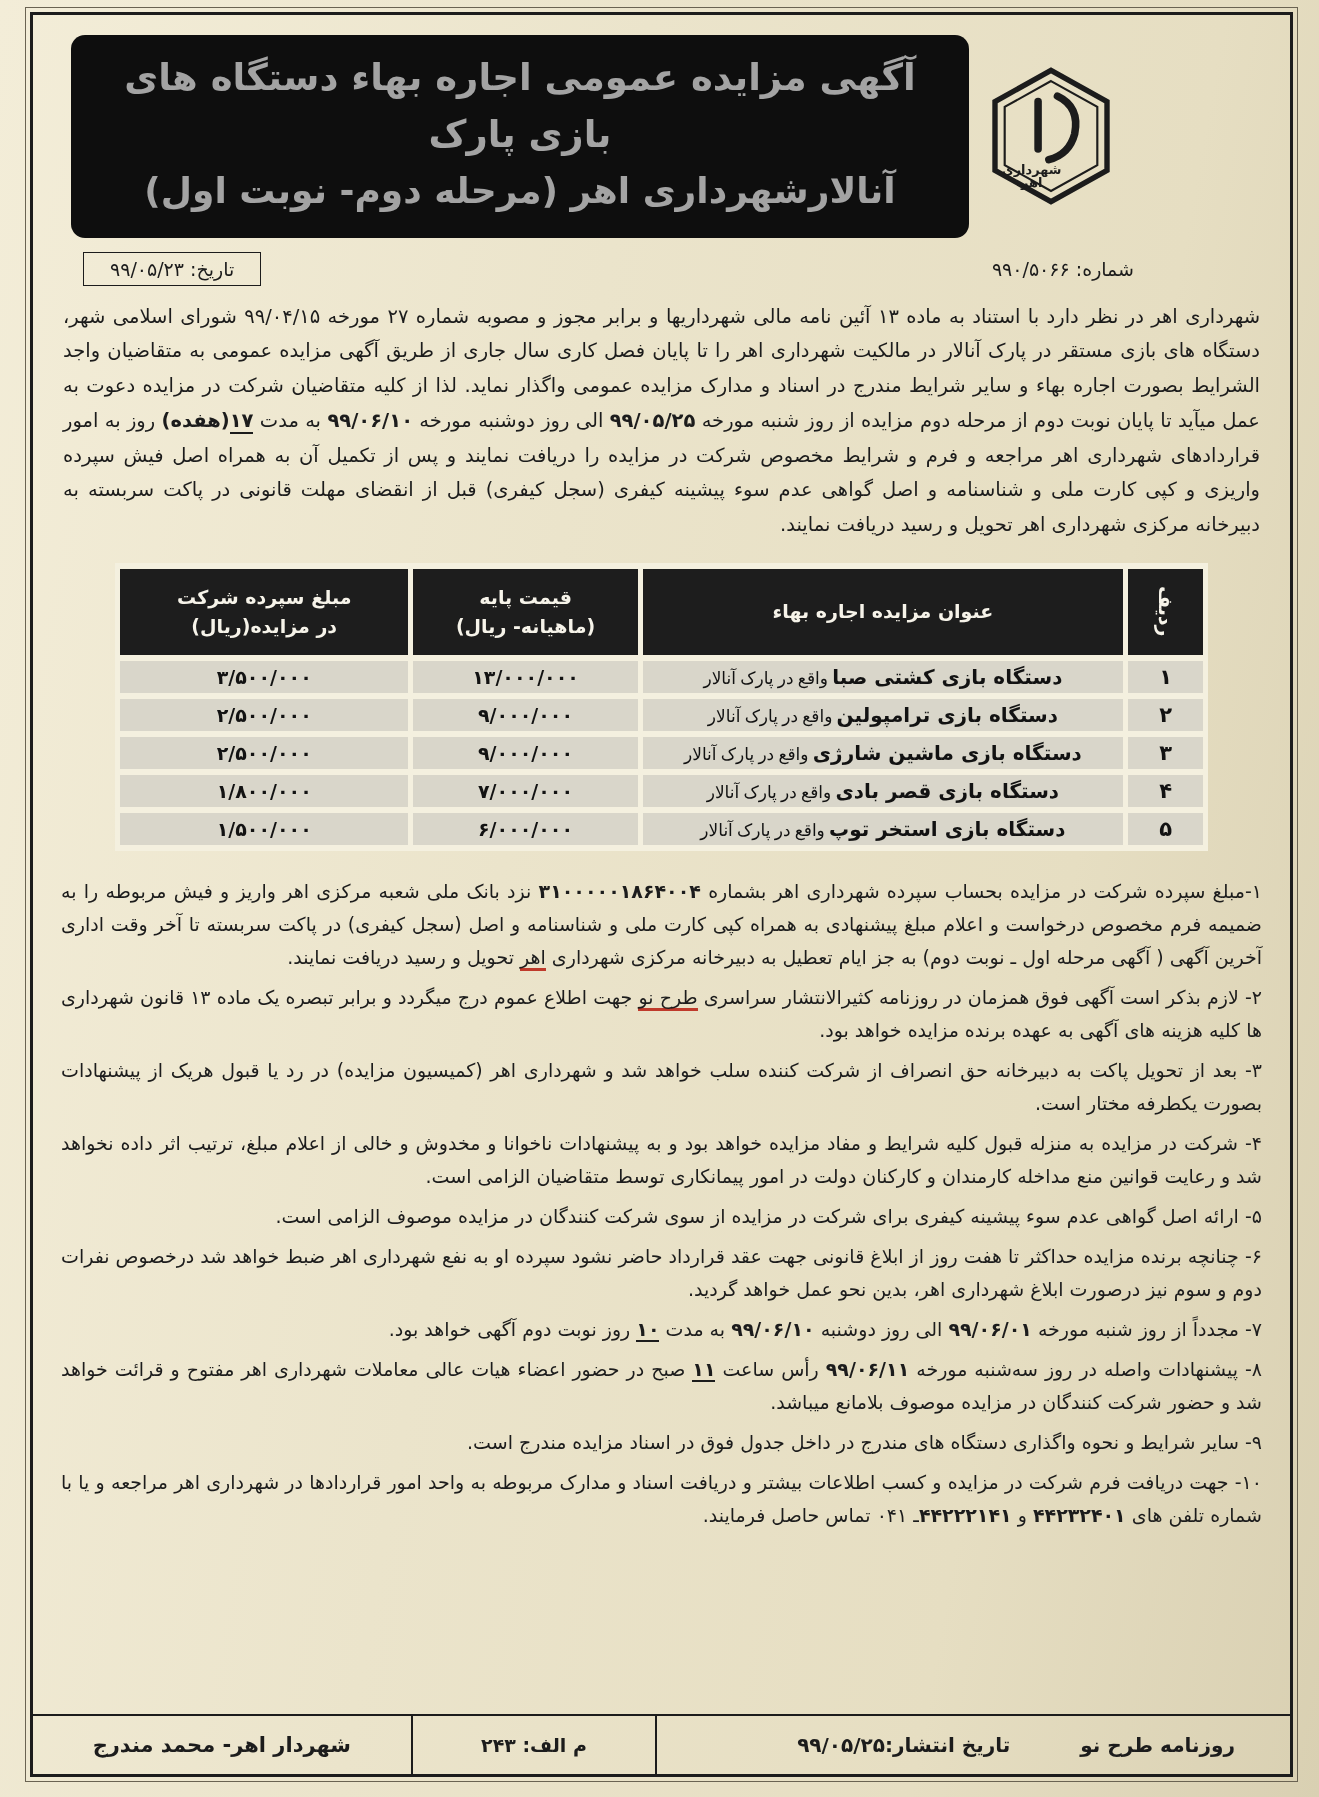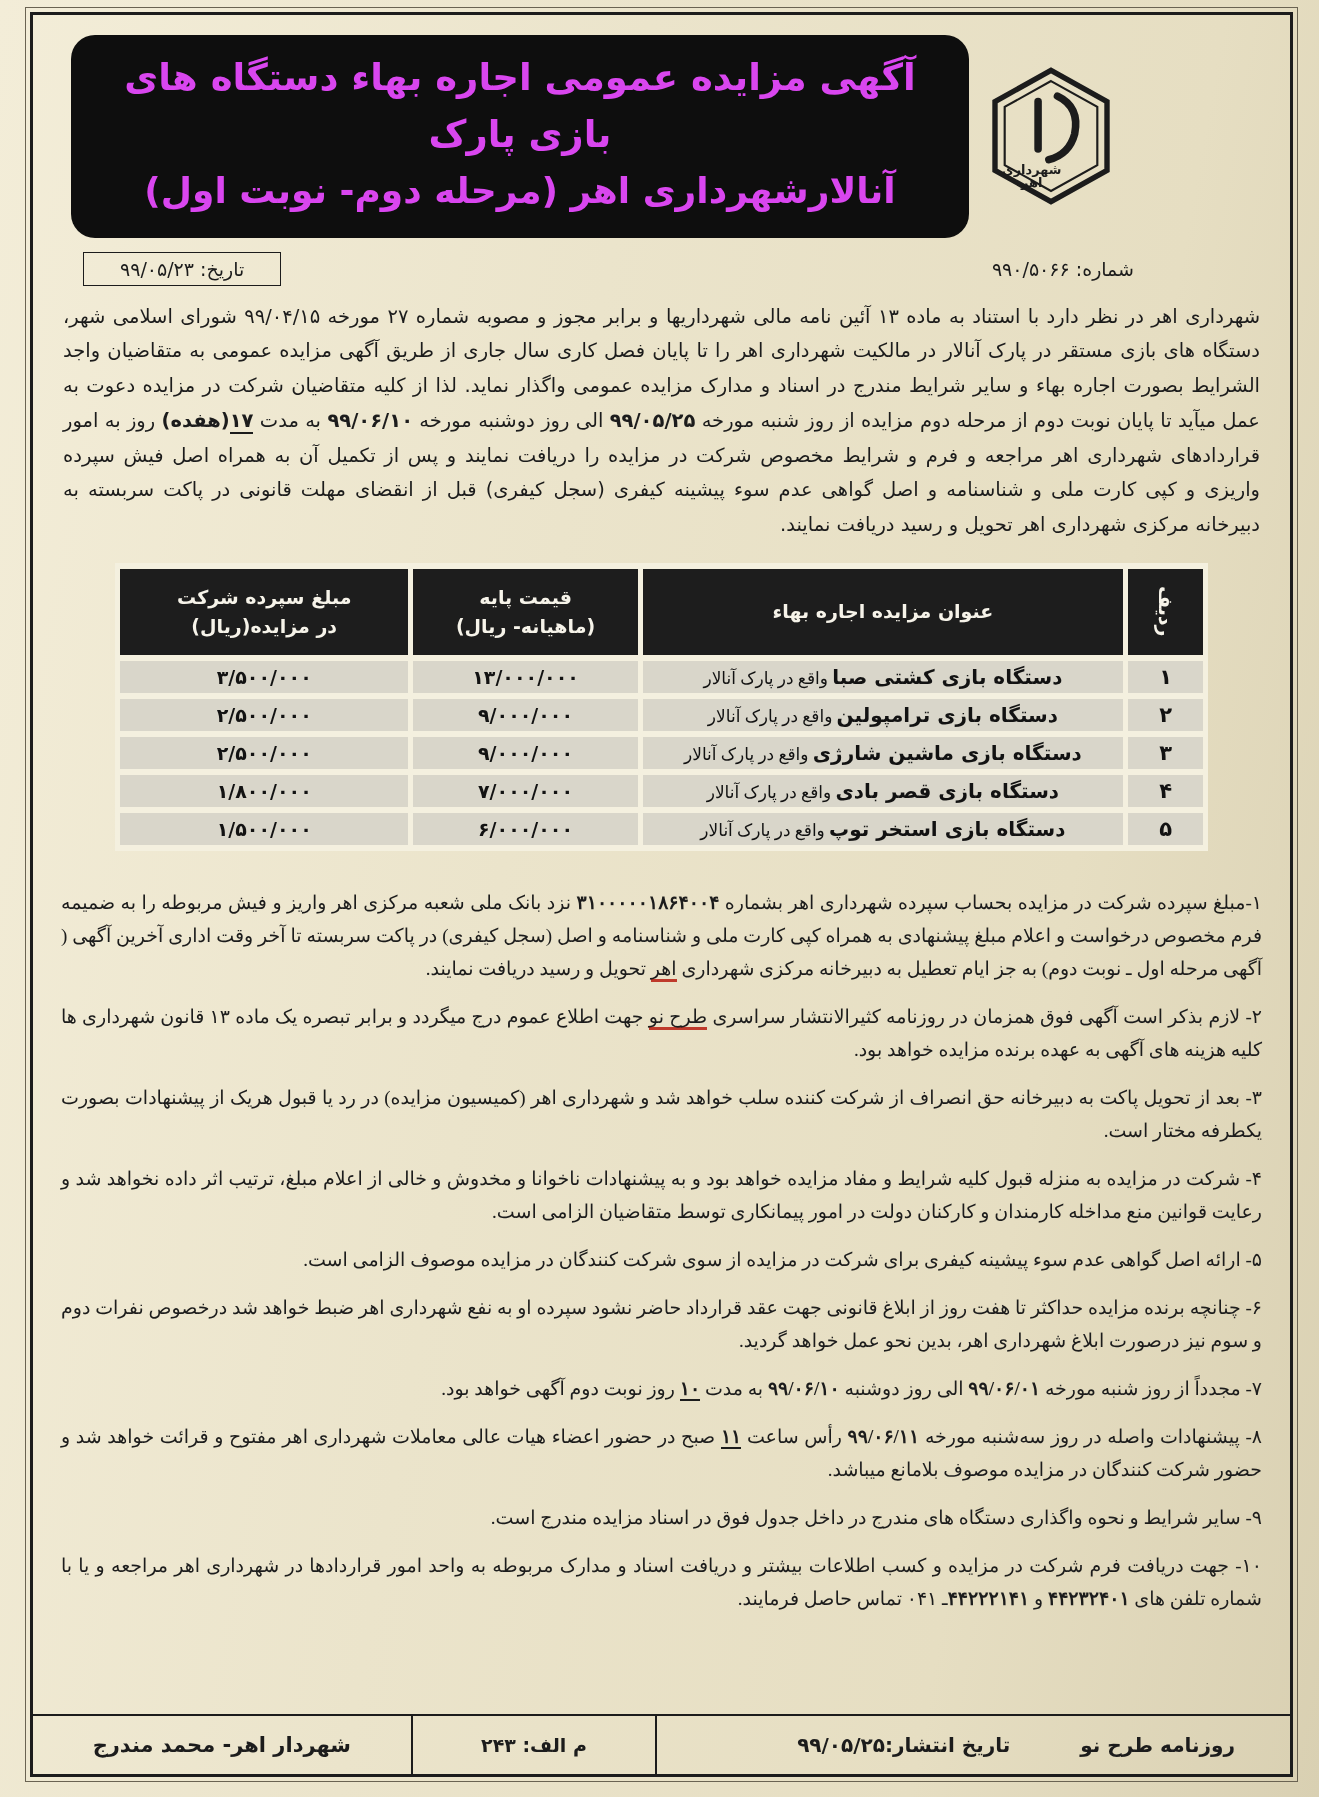--- a/index.html
+++ b/index.html
@@ -21,30 +21,30 @@
     border:3px solid var(--ink,#1c1c1c);
     outline:1px solid #6a6352;outline-offset:4px;
     padding:16px 28px 0 28px;
     display:flex;flex-direction:column;
   }
   
   .header-row{display:flex;direction:rtl;align-items:center;margin:4px 0 10px;}
   .logo{flex:none;width:132px;margin-right:145px;margin-left:16px;}
   .logo svg{display:block;}
   .title-box{
-    flex:1;background:var(--header-bg,#0e0e0e);color:#d946ef;
-    border-radius:24px;text-align:center;padding:14px 28px 20px;margin-left:10px;
+    flex:1;background:var(--header-bg,#0e0e0e);color:#a3a3a3;
+    border-radius:14px;text-align:center;padding:14px 28px 20px;margin-left:10px;
   }
   .title-l1{font-size:37px;font-weight:bold;line-height:1.55;}
   .title-l2{font-size:36px;font-weight:bold;line-height:1.5;}
   
   .meta-row{display:flex;direction:rtl;justify-content:space-between;align-items:center;
     font-size:19px;margin:4px 8px 14px;}
   .meta-number{margin-right:120px;}
-  .meta-date{border:1.6px solid var(--ink,#1c1c1c);padding:5px 36px;margin-left:14px;}
+  .meta-date{border:1.6px solid var(--ink,#1c1c1c);padding:5px 26px;margin-left:14px;}
   
   .intro{direction:rtl;text-align:justify;font-size:19.5px;line-height:1.78;margin:0 2px;}
   .bold{font-weight:bold;}
   .u-ink{border-bottom:2.5px solid var(--ink,#1c1c1c);}
   .u-red{border-bottom:3px solid var(--red,#bf3a2b);}
   
   .auction-table{
     width:91%;margin:20px auto 16px;direction:rtl;
     border-collapse:separate;border-spacing:5px 6px;
     background:#f4f0df;
@@ -57,21 +57,21 @@
   .auction-table td{
     background:var(--row-bg,#d9d6ca);text-align:center;vertical-align:middle;
     font-size:19px;padding:4px 10px;color:#121212;
   }
   td.cell-no{font-size:21px;font-weight:bold;}
   td.cell-title .t-name{font-weight:bold;font-size:20px;}
   td.cell-title .t-loc{font-size:17px;font-family:Liberation Serif, serif;}
   td.cell-price,td.cell-deposit{font-weight:bold;letter-spacing:0.5px;}
   
   .notes{direction:rtl;text-align:justify;font-size:19px;line-height:1.74;margin-top:4px;}
-  .note{margin:15px 0 7px;font-family:Liberation Serif, serif;}
+  .note{margin:4px 0 7px;}
   
   .footer{
     margin:auto -28px 0 -28px;border-top:2.5px solid var(--ink,#1c1c1c);
     display:flex;direction:rtl;align-items:stretch;min-height:58px;
   }
   .f-right{flex:1.55;display:flex;align-items:center;gap:70px;padding:12px 55px;font-weight:bold;font-size:20px;}
   .f-mid{flex:0.72;border-right:2.5px solid var(--ink,#1c1c1c);display:flex;align-items:center;justify-content:center;font-weight:bold;font-size:19px;}
   .f-left{flex:1.12;border-right:2.5px solid var(--ink,#1c1c1c);display:flex;align-items:center;justify-content:center;font-weight:bold;font-size:21px;}
 </style>
 </head>

